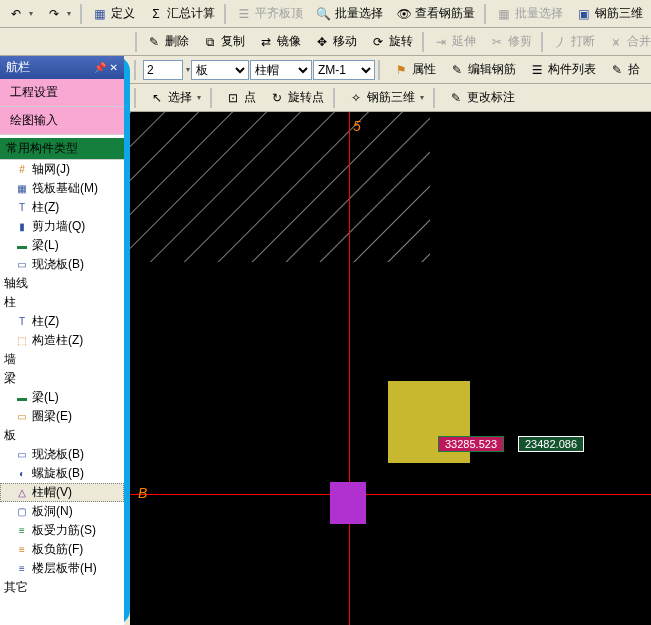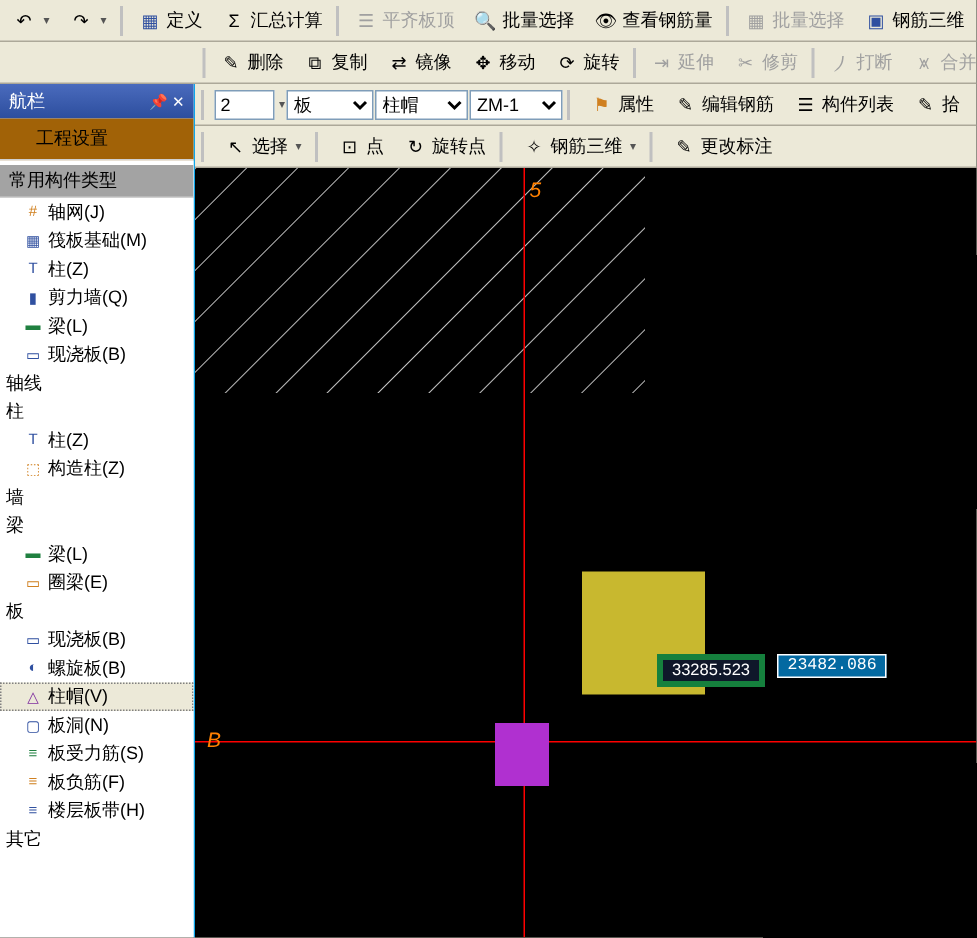--- a/index.html
+++ b/index.html
@@ -7,44 +7,44 @@
 
   .toolbar { display: flex; align-items: center; height: 28px; border-bottom: 1px solid #aca899; background: #ece9d8; padding: 0 2px; gap: 1px; overflow: hidden; }
   .toolbar .grip { width: 6px; height: 20px; border-left: 2px solid #c0c0c0; margin: 0 2px; }
   .tbtn { display: inline-flex; align-items: center; height: 22px; padding: 0 5px; border: 1px solid transparent; cursor: pointer; white-space: nowrap; gap: 3px; }
   .tbtn.disabled { color: #a0a0a0; cursor: default; }
   .tbtn .ico { width: 16px; height: 16px; display: inline-flex; align-items: center; justify-content: center; font-size: 12px; }
   .drop-arrow { font-size: 8px; color: #555; margin-left: 2px; }
 
   .selects-row input.num { width: 40px; height: 20px; border: 1px solid #7f9db9; padding: 0 3px; background: #fff; }
   .selects-row select { height: 20px; border: 1px solid #7f9db9; background: #fff; }
-  .sidebar { width: 130px; background: #fff; border-right: 1px solid #0ea5e9; display: flex; flex-direction: column; }
+  .sidebar { width: 130px; background: #fff; border-right: 6px solid #0ea5e9; display: flex; flex-direction: column; border-radius: 15px; }
   .panel-title { background: linear-gradient(#4a6bbd, #2d4e9e); color: #fff; padding: 3px 6px; display: flex; align-items: center; justify-content: space-between; }
   .panel-title .pin { font-size: 10px; }
 
   .side-tabs { display: flex; flex-direction: column; }
-  .side-tab { padding: 5px 24px; border-bottom: 1px solid #d0d0d0; cursor: pointer; background: #a16207; }
+  .side-tab { padding: 5px 10px; border-bottom: 1px solid #d0d0d0; cursor: pointer; background: #f9a8d4; }
 
   .tree { flex: 1; overflow-y: auto; background: #fff; padding-top: 3px; }
-  .tree-header { background: #a3a3a3; border-bottom: 1px solid #d0d0d0; padding: 2px 6px; font-weight: normal; }
+  .tree-header { background: #15803d; border-bottom: 1px solid #d0d0d0; padding: 2px 6px; font-weight: normal; }
   .tree-cat { padding: 1px 4px; cursor: pointer; }
   .tree-item { padding: 1px 4px 1px 16px; display: flex; align-items: center; gap: 4px; cursor: pointer; }
   .tree-item.selected { background: #ece9d8; border: 1px dotted #808080; padding: 0px 3px 0px 15px; }
   .tree-item .ico { width: 12px; height: 12px; display: inline-flex; align-items: center; justify-content: center; font-size: 10px; }
 
   .canvas-wrap { flex: 1; position: relative; background: #000; overflow: hidden; }
   .hatch { position: absolute; inset: 0; }
   .axis-v { position: absolute; top: 0; bottom: 0; width: 1px; background: #ff0000; }
   .axis-h { position: absolute; left: 0; right: 0; height: 1px; background: #ff0000; }
   .axis-lbl { position: absolute; color: #ff8000; font-style: italic; font-size: 14px; }
   .block-yellow { position: absolute; background: #c8b82f; }
   .block-purple { position: absolute; background: #b030d0; }
   .coord { position: absolute; color: #fff; font-size: 11px; padding: 1px 6px; }
-  .coord.sel { background: #0f172a; border: 4px solid #15803d; }
-  .coord.unsel { background: #0369a1; border: 1px solid #fff; color: #fff; font-family: Liberation Mono, monospace; }
+  .coord.sel { background: #be185d; border: 1px solid #15803d; }
+  .coord.unsel { background: #14532d; border: 1px solid #fff; color: #fff; }
 
   .ico-orange { color: #d08020; }
   .ico-blue { color: #3050a0; }
   .ico-green { color: #208040; }
   .ico-purple { color: #8030a0; }
 </style>
 </head>
 <body>
 
 <div class="toolbar">
@@ -134,20 +134,21 @@
 
 <div style="display:flex; height:569px;">
 
   <div class="sidebar">
     <div class="panel-title">
       <span>航栏</span>
       <span class="pin">📌 ✕</span>
     </div>
     <div class="side-tabs">
       <div class="side-tab">工程设置</div>
+      <div class="side-tab">绘图输入</div>
     </div>
     <div class="tree" id="tree">
         <div class="tree-header">常用构件类型</div>
         <div class="tree-item">
           <span class="ico ico-orange">#</span>
           <span>轴网(J)</span>
         </div>
         <div class="tree-item">
           <span class="ico ico-blue">▦</span>
           <span>筏板基础(M)</span>

